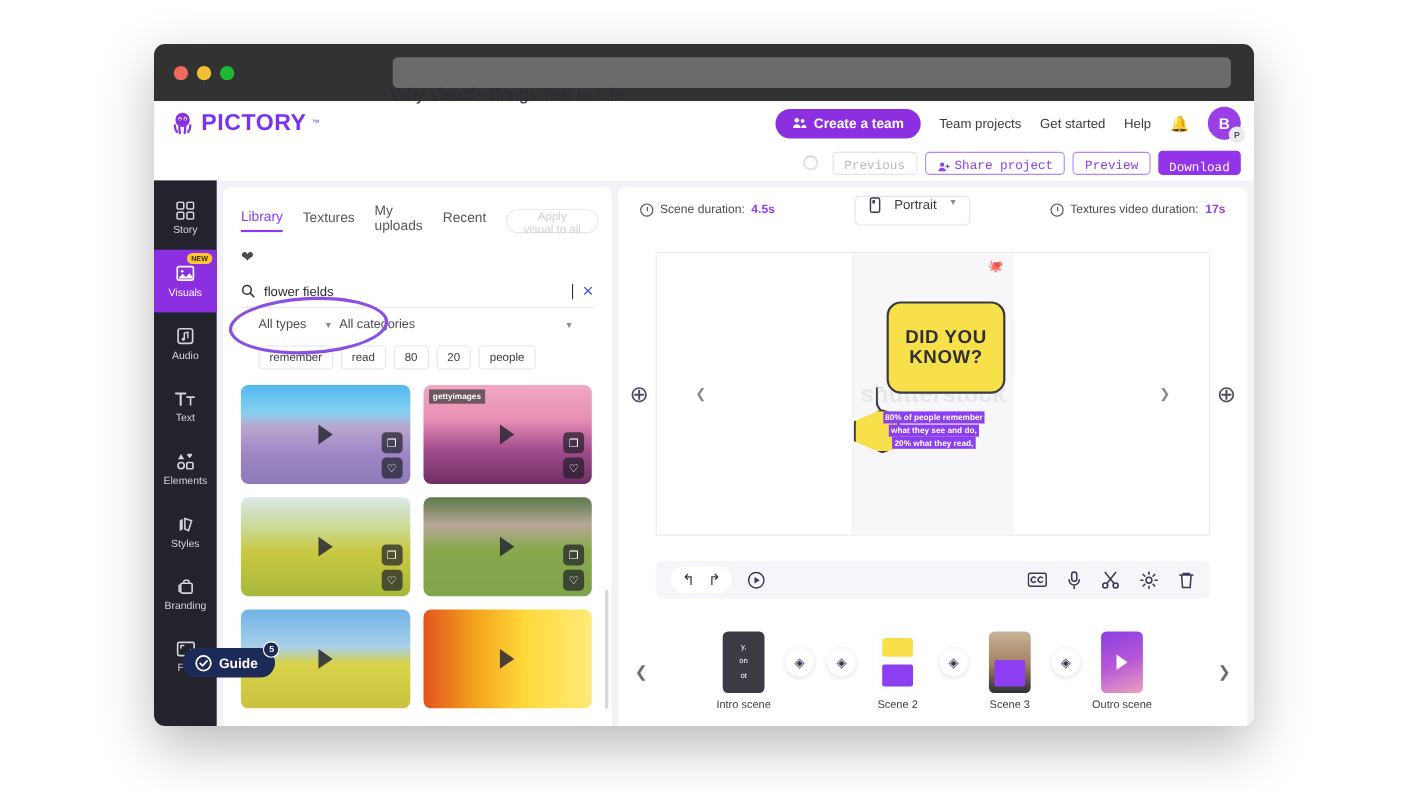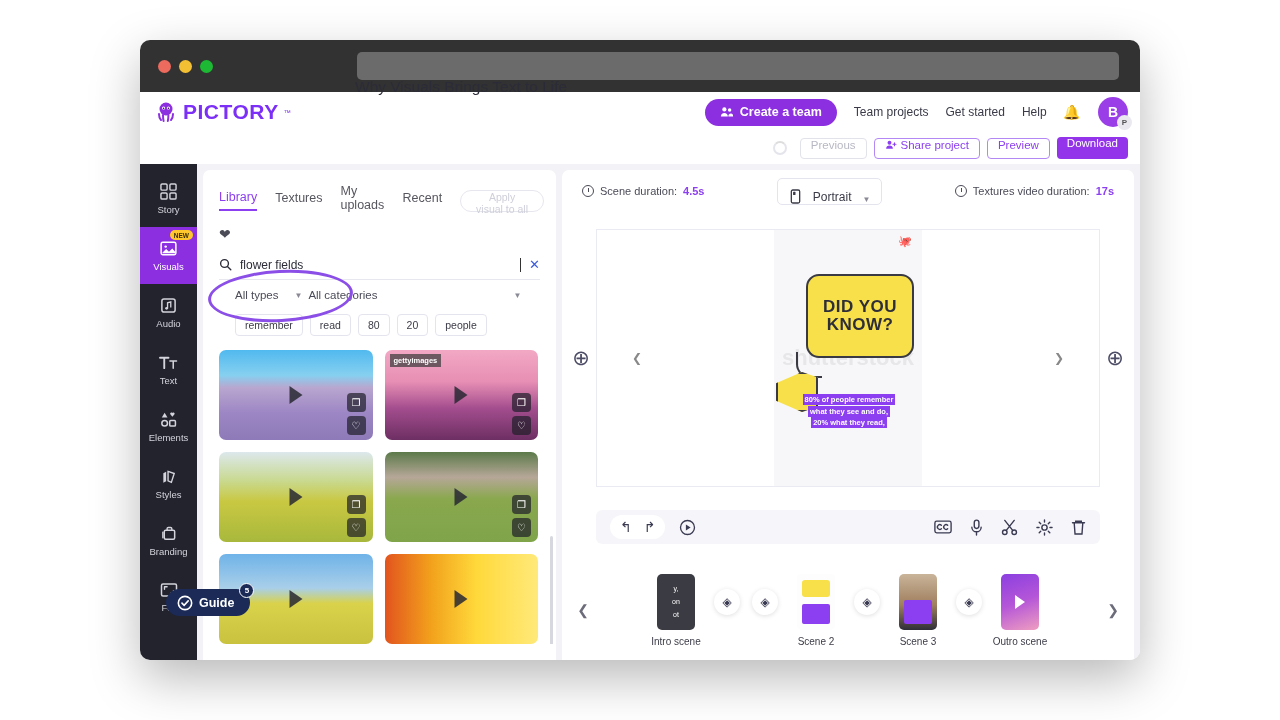--- a/index.html
+++ b/index.html
@@ -76,22 +76,22 @@
   #project-actions {
     margin-left: auto; display: flex; align-items: center; gap: 7px;
     padding-right: 12px;
   }
   .spinner {
     width: 14px; height: 14px; border-radius: 50%;
     border: 2px solid #e4e4ec; border-top-color: #ddd; margin-right: 6px;
   }
   .pbtn {
     height: 21px; padding: 0 10px; border-radius: 4px;
-    font-size: 11.5px; font-family: Liberation Sans, sans-serif;
-    display: flex; align-items: flex-start; gap: 4px; cursor: pointer;
+    font-size: 11.5px; font-family: Liberation Mono, monospace;
+    display: flex; align-items: flex-end; gap: 4px; cursor: pointer;
     background: #fff;
   }
   #prev-btn { border: 1px solid #e2e2ea; color: #b8b8c4; }
   #share-btn { border: 1px solid #b388f5; color: #8c3ff0; }
   #preview-btn { border: 1px solid #b388f5; color: #8c3ff0; }
   #download-btn { border: none; background: #9333ea; color: #fff; height: 22px; }
 
   
   #workspace { display: flex; height: 496px; background: #f3f3f7; }
 
@@ -231,21 +231,21 @@
     border-radius: 7px 7px 0 0; display: flex; flex-direction: column; gap: 16px;
   }
   #preview-header {
     height: 42px; display: flex; align-items: center;
     padding: 0 20px; gap: 0; font-size: 11px; color: #4b4b58;
   }
   .hdr-item { display: flex; align-items: center; gap: 6px; }
   .hdr-val { color: #8c3ff0; font-weight: bold; }
   #orient-select {
     margin: 4px auto; border: 1px solid #e4e4ee; border-radius: 5px;
-    height: 27px; padding: 0 11px; display: flex; align-items: flex-end; gap: 11px;
+    height: 27px; padding: 0 11px; display: flex; align-items: flex-start; gap: 11px;
     font-size: 12px; color: #3a3a48; cursor: pointer; background: #fff;
   }
   .clock-icon {
     width: 12px; height: 12px; border-radius: 50%;
     border: 1.3px solid #4b4b58; position: relative; flex-shrink: 0;
   }
   .clock-icon::after {
     content: ''; position: absolute; left: 5px; top: 2px;
     width: 1.2px; height: 4px; background: #4b4b58;
   }
@@ -283,21 +283,21 @@
     border-left: 2.5px solid #3a3a44; border-bottom: 2.5px solid #3a3a44;
     border-radius: 0 0 0 14px;
   }
   #megaphone {
     position: absolute; left: 2px; top: 142px;
     width: 42px; height: 40px;
     background: #f7e04a; border: 2.5px solid #3a3a44;
     clip-path: polygon(0 28%, 62% 0, 100% 14%, 100% 86%, 62% 100%, 0 72%);
   }
   #caption {
-    position: absolute; left: 14px; top: 164px; width: 122px;
+    position: absolute; left: 14px; top: 144px; width: 122px;
     text-align: center; font-size: 7.5px; font-weight: bold; line-height: 1.55;
   }
   #caption span { background: #8b3ff0; color: #fff; padding: 1px 2px; }
   #watermark {
     position: absolute; left: 50%; top: 50%;
     transform: translate(-50%,-50%);
     font-size: 22px; color: rgba(120,120,130,.13); font-weight: bold;
   }
   .canvas-nav {
     position: absolute; top: 50%; transform: translateY(-50%);

